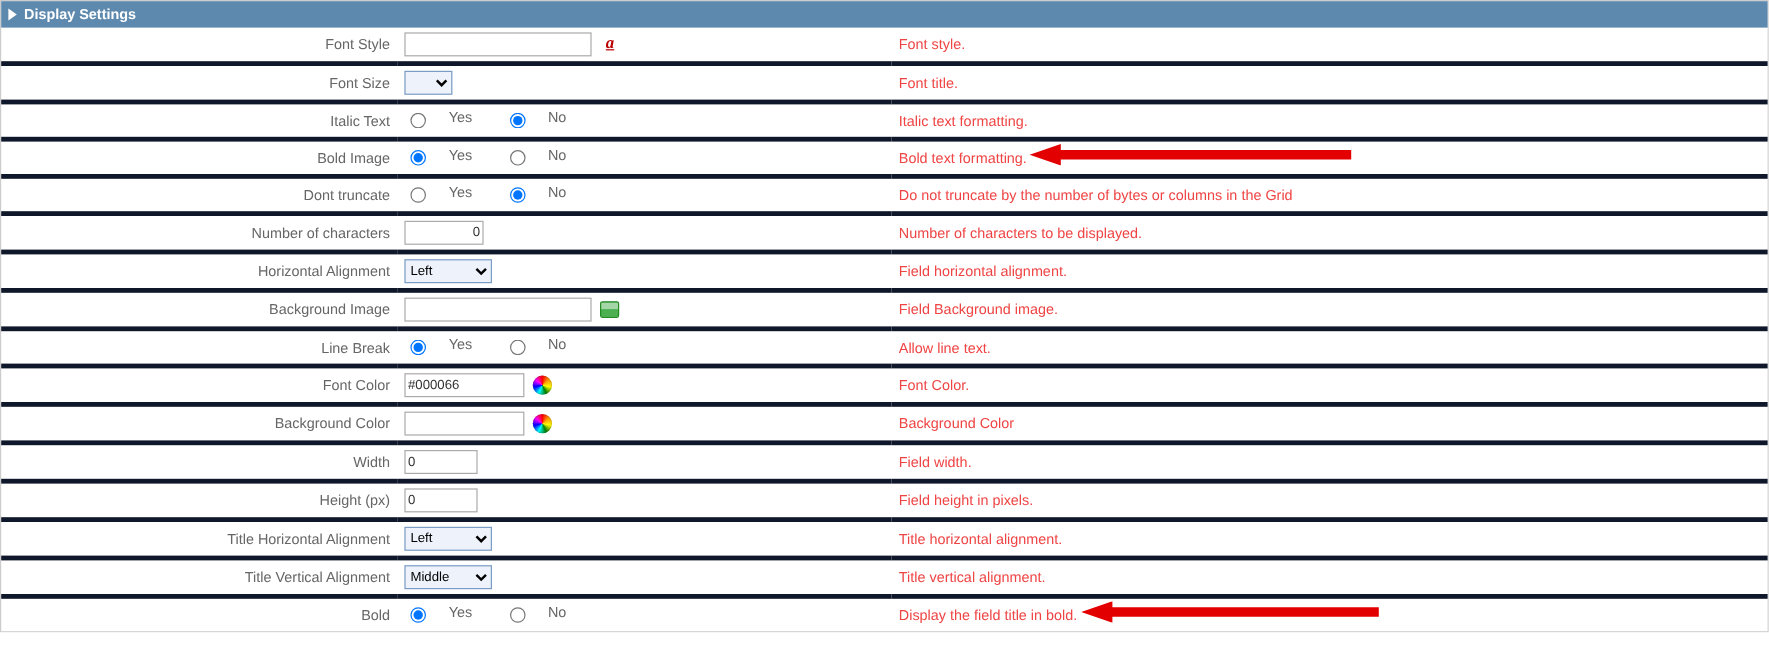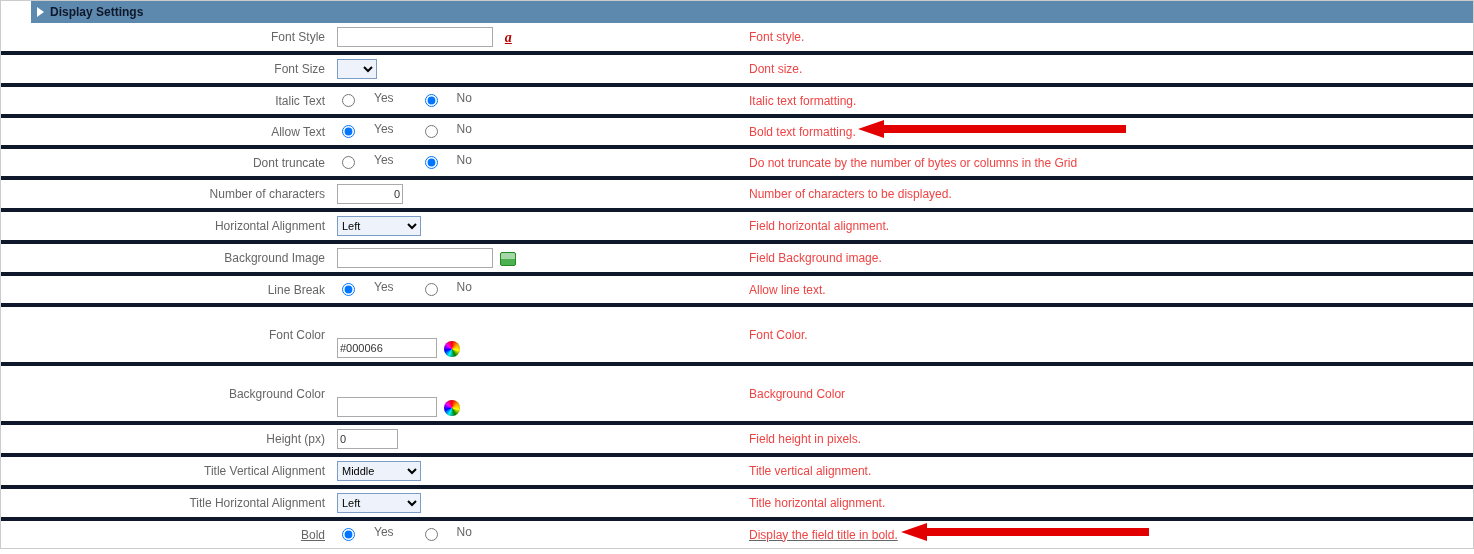--- a/index.html
+++ b/index.html
@@ -9,44 +9,43 @@
     font-size: 12px;
     background: #fff;
     color: #666;
   }
   .panel {
     border: 1px solid #ccc;
     width: 1472px;
   }
   .panel-header {
     background: #5E89AE;
-    color: #0f172a;
+    color: #ffffff;
     font-weight: bold;
     padding: 4px 6px;
     font-size: 12px;
     display: flex;
     align-items: center;
-    margin-left: 30px;
   }
   .panel-header .tri {
     display: inline-block;
     width: 0; height: 0;
     border-top: 5px solid transparent;
     border-bottom: 5px solid transparent;
     border-left: 7px solid #fff;
     margin-right: 6px;
   }
   table.settings {
     width: 100%;
     border-collapse: collapse;
   }
   table.settings tr {
     border-bottom: 4px solid #0f172a;
   }
-  table.settings tr:last-child { border-bottom: none; text-decoration: underline; }
+  table.settings tr:last-child { border-bottom: none; }
   td.label {
     width: 320px;
     text-align: right;
     padding: 6px 6px 6px 4px;
     color: #666;
     vertical-align: middle;
     white-space: nowrap;
   }
   td.control {
     width: 400px;
@@ -62,29 +61,29 @@
   input[type=text] {
     border: 1px solid #aaa;
     height: 16px;
     font-size: 11px;
     padding: 1px 2px;
     color: #333;
   }
   input.w-med { width: 150px; }
   input.w-small { width: 60px; text-align: right; }
   input.w-num { width: 55px; }
-  input.w-color { width: 94px; margin-top: 27px; }
+  input.w-color { width: 94px; }
   select {
     border: 1px solid #7a9cc6;
     background: #eef3fb;
     font-size: 11px;
     height: 20px;
   }
   select.sel-empty { width: 40px; }
-  select.sel-small { width: 84px; }
+  select.sel-small { width: 73px; }
   .radio-group { display: inline-flex; align-items: flex-start; gap: 16px; }
   .radio-group label { margin-right: 10px; color: #666; }
   .ico {
     display: inline-block;
     width: 16px; height: 16px;
     vertical-align: middle;
     margin-left: 4px;
     position: relative;
   }
   .ico-font {
@@ -134,38 +133,38 @@
         <span class="ico ico-font">a</span>
       </td>
       <td class="desc">Font style.</td>
     </tr>
 
     <tr>
       <td class="label">Font Size</td>
       <td class="control">
         <select class="sel-empty"><option></option></select>
       </td>
-      <td class="desc">Dont size.</td>
+      <td class="desc">Font title.</td>
     </tr>
 
     <tr>
       <td class="label">Italic Text</td>
       <td class="control">
         <span class="radio-group">
           <input type="radio" name="italic" style="">
               <label>Yes</label>
           <input type="radio" name="italic" checked="" style="">
               <label>No</label>
         </span>
       </td>
       <td class="desc">Italic text formatting.</td>
     </tr>
 
     <tr>
-      <td class="label">Allow Text</td>
+      <td class="label">Bold Image</td>
       <td class="control">
         <span class="radio-group">
           <input type="radio" name="bold" checked="" style="">
               <label>Yes</label>
           <input type="radio" name="bold" style="">
               <label>No</label>
         </span>
       </td>
       <td class="desc">
         <span>Bold text formatting.</span>
@@ -236,37 +235,42 @@
 
     <tr>
       <td class="label">Background Color</td>
       <td class="control">
         <input type="text" class="w-color" value="" style="">
         <span class="ico ico-color"></span>
       </td>
       <td class="desc">Background Color</td>
     </tr>
 
+    <tr>
+      <td class="label">Width</td>
+      <td class="control"><input type="text" class="w-num" value="0" style=""></td>
+      <td class="desc">Field width.</td>
+    </tr>
 
     <tr>
       <td class="label">Height (px)</td>
       <td class="control"><input type="text" class="w-num" value="0" style=""></td>
       <td class="desc">Field height in pixels.</td>
     </tr>
 
     <tr>
+      <td class="label">Title Horizontal Alignment</td>
+      <td class="control"><select class="sel-small"><option>Left</option></select></td>
+      <td class="desc">Title horizontal alignment.</td>
+    </tr>
+
+    <tr>
       <td class="label">Title Vertical Alignment</td>
       <td class="control"><select class="sel-small"><option>Middle</option></select></td>
       <td class="desc">Title vertical alignment.</td>
-    </tr>
-
-    <tr>
-      <td class="label">Title Horizontal Alignment</td>
-      <td class="control"><select class="sel-small"><option>Left</option></select></td>
-      <td class="desc">Title horizontal alignment.</td>
     </tr>
 
     <tr>
       <td class="label">Bold</td>
       <td class="control">
         <span class="radio-group">
           <input type="radio" name="tbold" checked="" style="">
               <label>Yes</label>
           <input type="radio" name="tbold" style="">
               <label>No</label>

